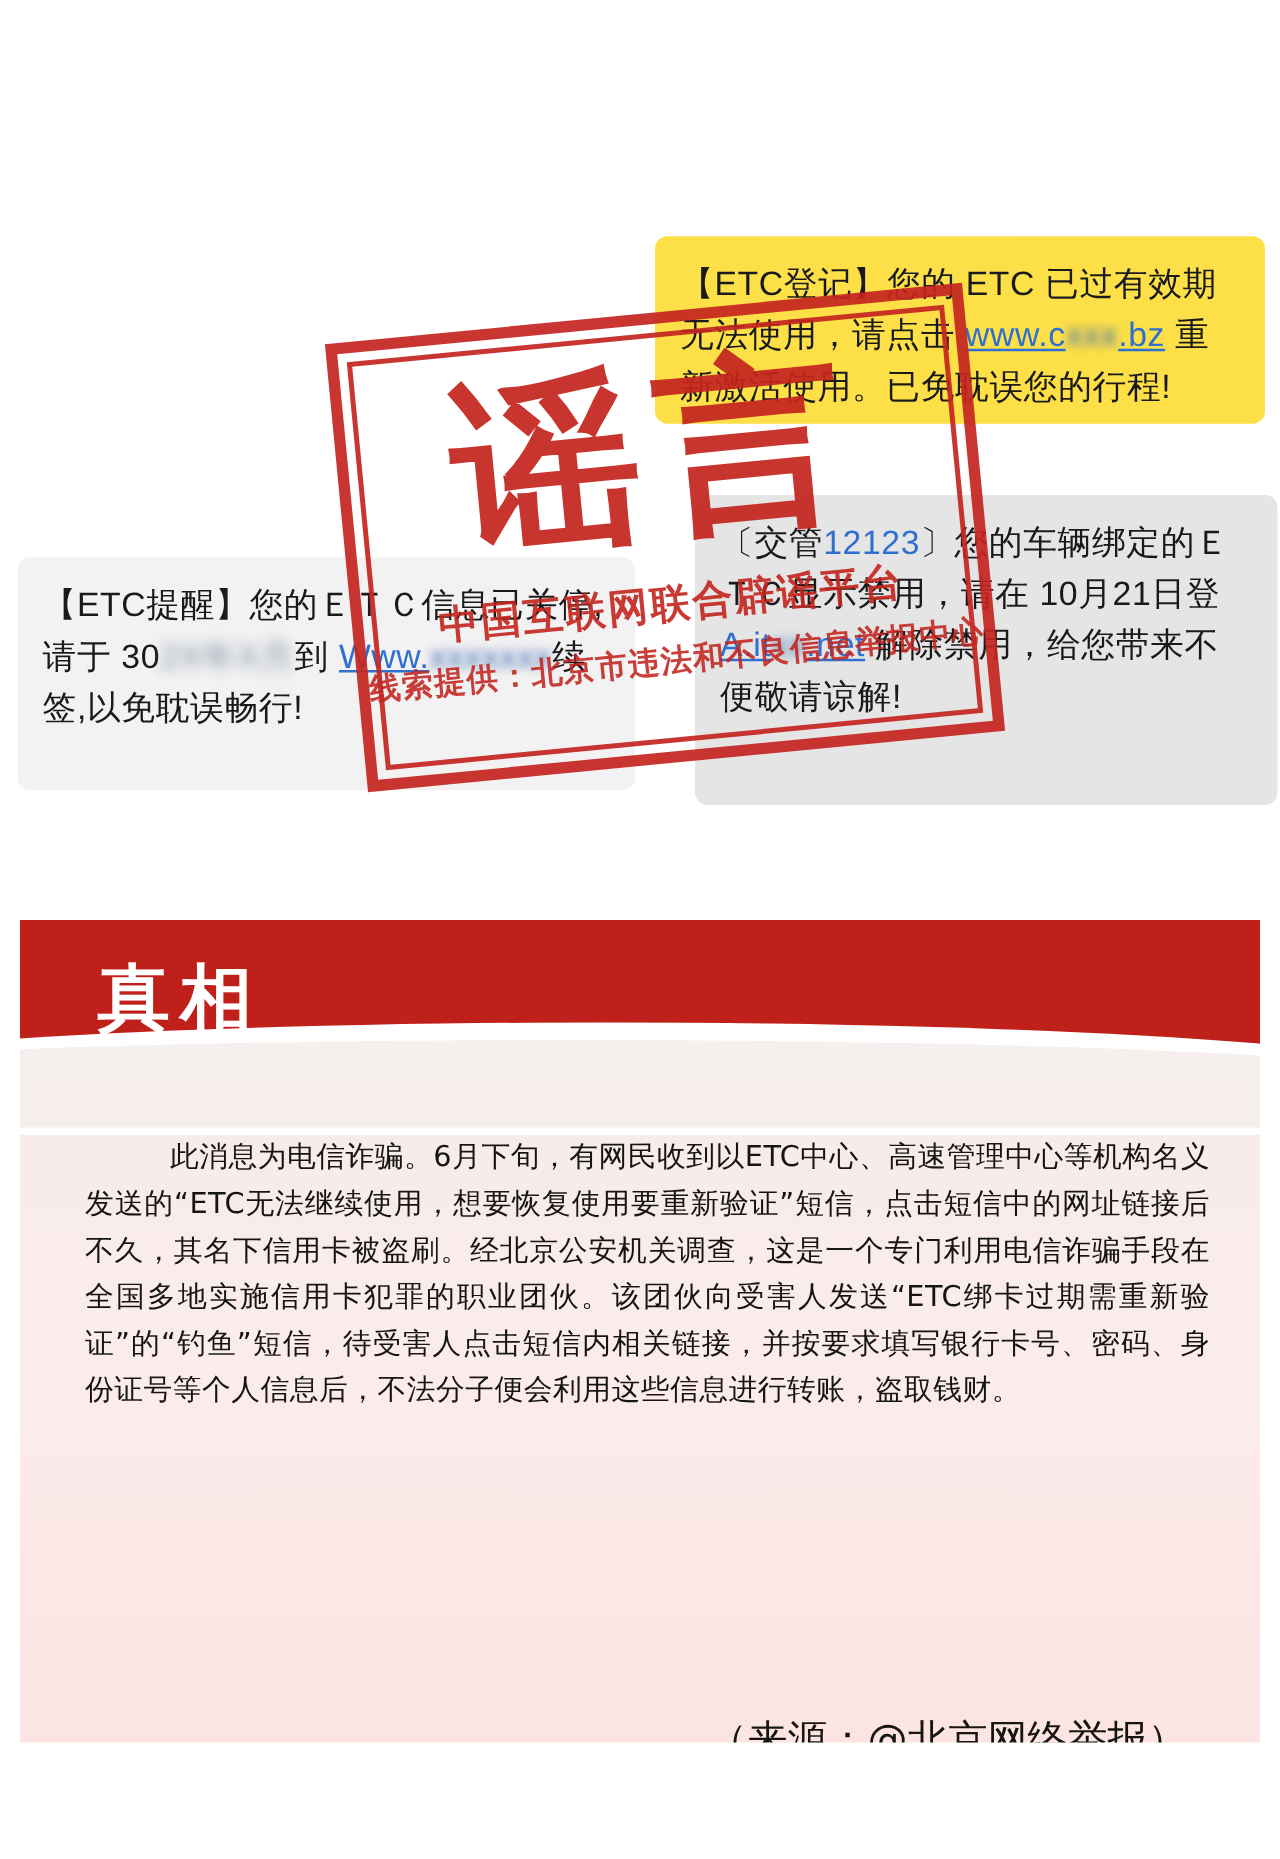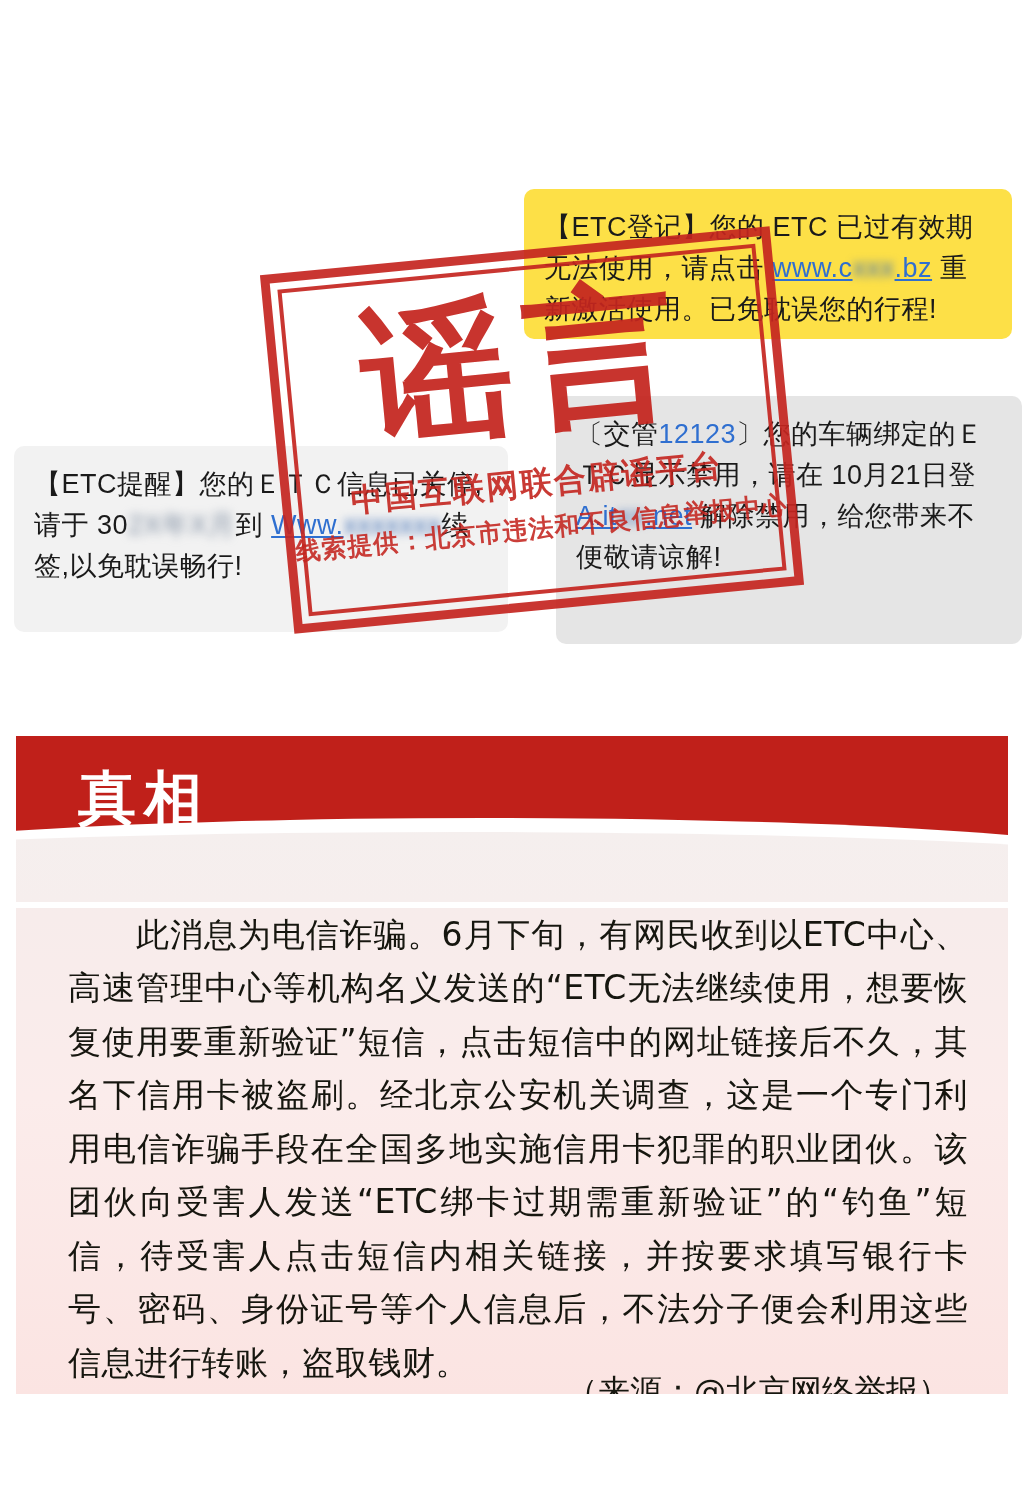--- a/index.html
+++ b/index.html
@@ -203,21 +203,21 @@
     color: #ffffff;
     letter-spacing: 8px;
     font-family: "DejaVu Sans", "Liberation Sans", sans-serif;
     z-index: 5;
   }
   #truth-body {
     position: absolute;
     left: 52px;
     top: 172px;
     width: 900px;
-    font-size: 33px;
+    font-size: 23px;
     line-height: 1.62;
     color: #16160f;
     text-align: justify;
     text-indent: 68px;
     font-family: "DejaVu Sans", "Liberation Sans", sans-serif;
     letter-spacing: 0.4px;
   }
   #truth-source {
     position: absolute;
     right: 58px;

